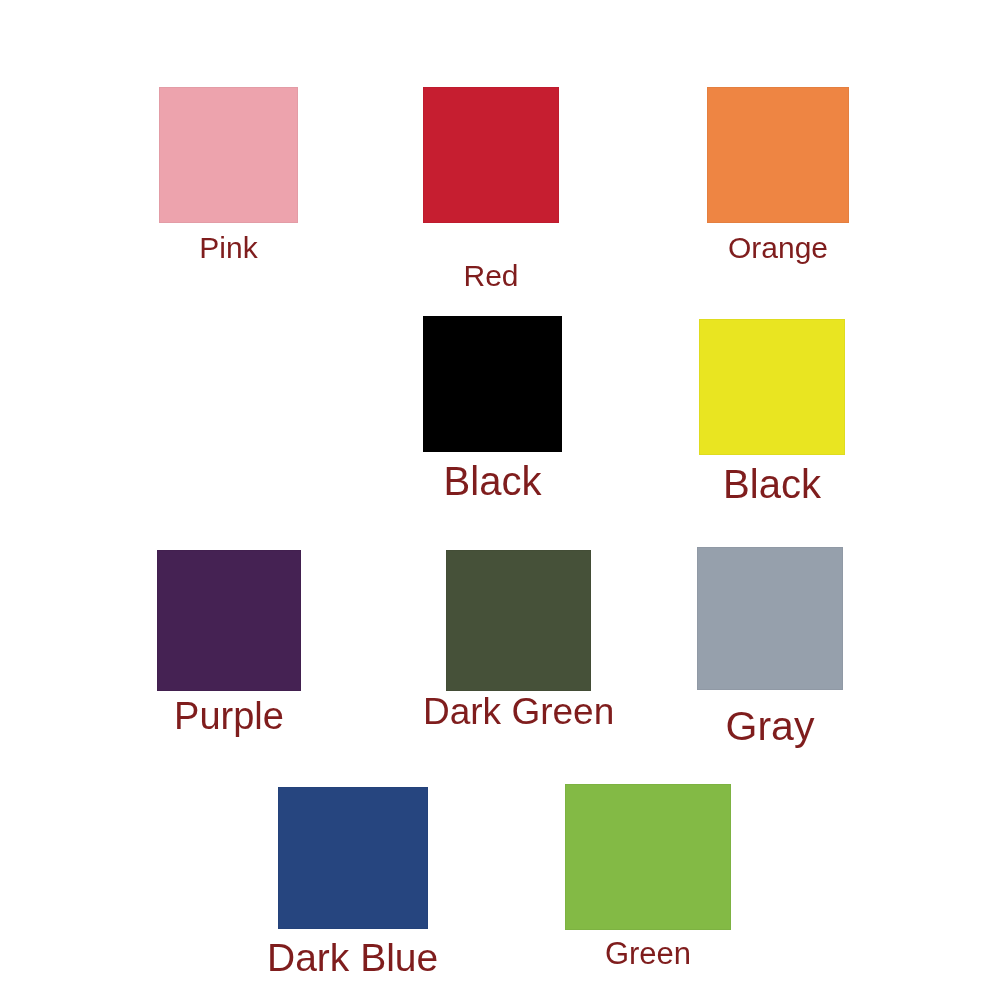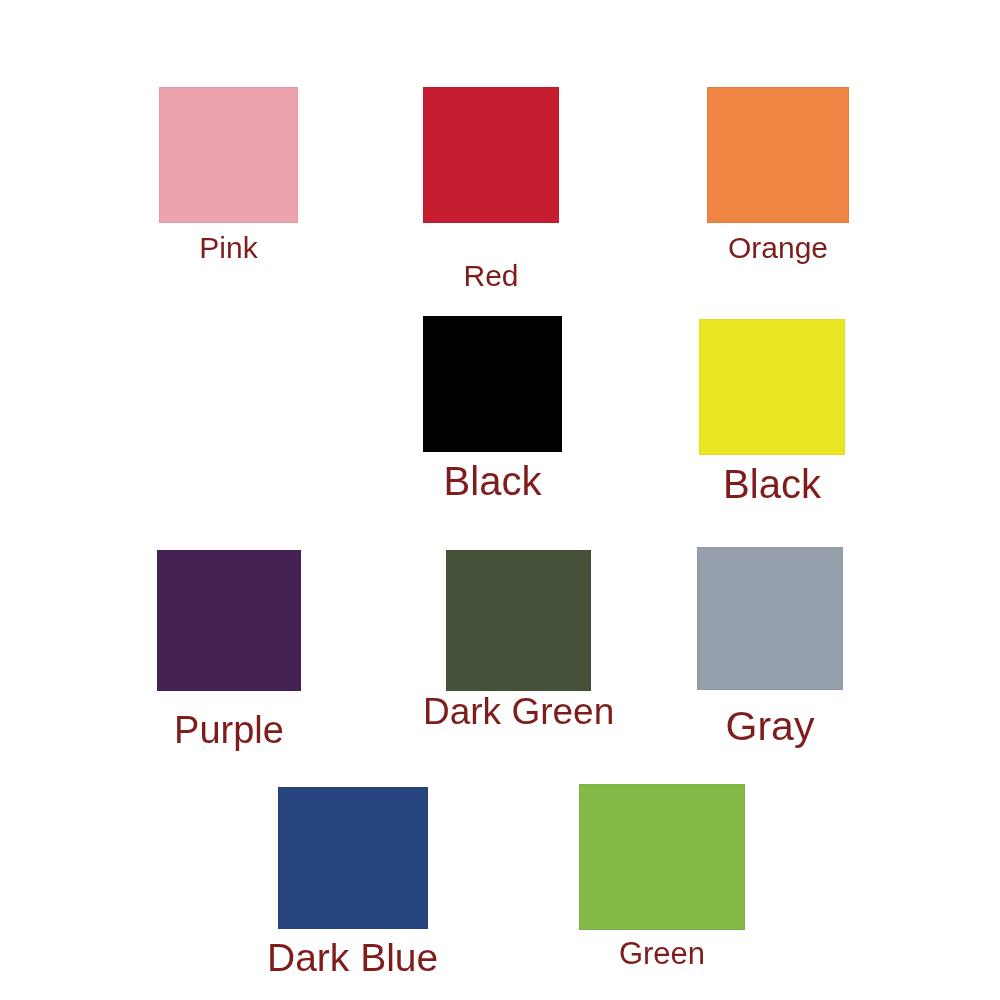--- a/index.html
+++ b/index.html
@@ -71,27 +71,27 @@
 
   
   .cell-purple     { left: 157px; top: 550px; }
   .cell-darkgreen  { left: 423px; top: 550px; }
   .cell-gray       { left: 697px; top: 547px; }
 
   .cell-purple    .swatch-chip { width: 144px; height: 141px; }
   .cell-darkgreen .swatch-chip { width: 145px; height: 141px; }
   .cell-gray      .swatch-chip { width: 146px; height: 143px; }
 
-  .cell-purple    .swatch-label { font-size: 38px; margin-top: 20px; }
+  .cell-purple    .swatch-label { font-size: 38px; margin-top: 6px; }
   .cell-darkgreen .swatch-label { font-size: 37px; margin-top: 2px; }
   .cell-gray      .swatch-label { font-size: 41px; margin-top: 15px; }
 
   
   .cell-darkblue { left: 267px; top: 787px; }
-  .cell-green    { left: 579px; top: 784px; }
+  .cell-green    { left: 565px; top: 784px; }
 
   .cell-darkblue .swatch-chip { width: 150px; height: 142px; }
   .cell-green    .swatch-chip { width: 166px; height: 146px; }
 
   .cell-darkblue .swatch-label { font-size: 39px; margin-top: 9px; }
   .cell-green    .swatch-label { font-size: 31px; margin-top: 8px; }
 </style>
 </head>
 <body>
 

